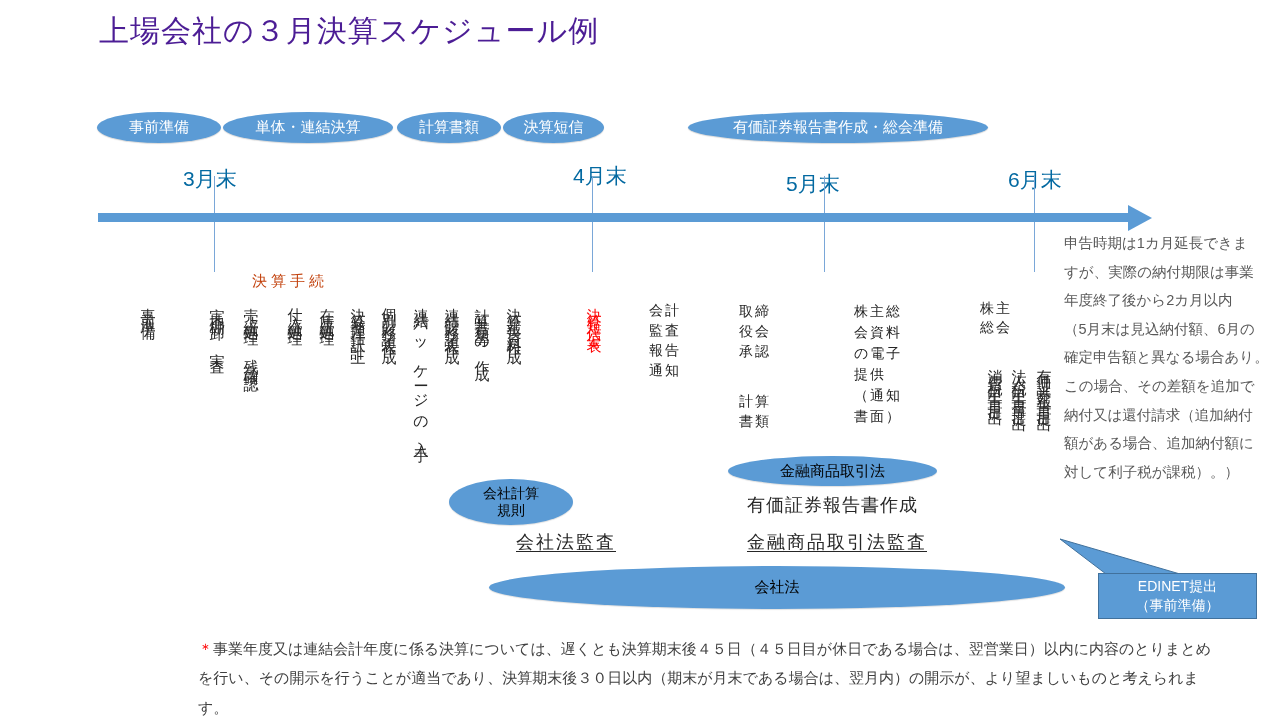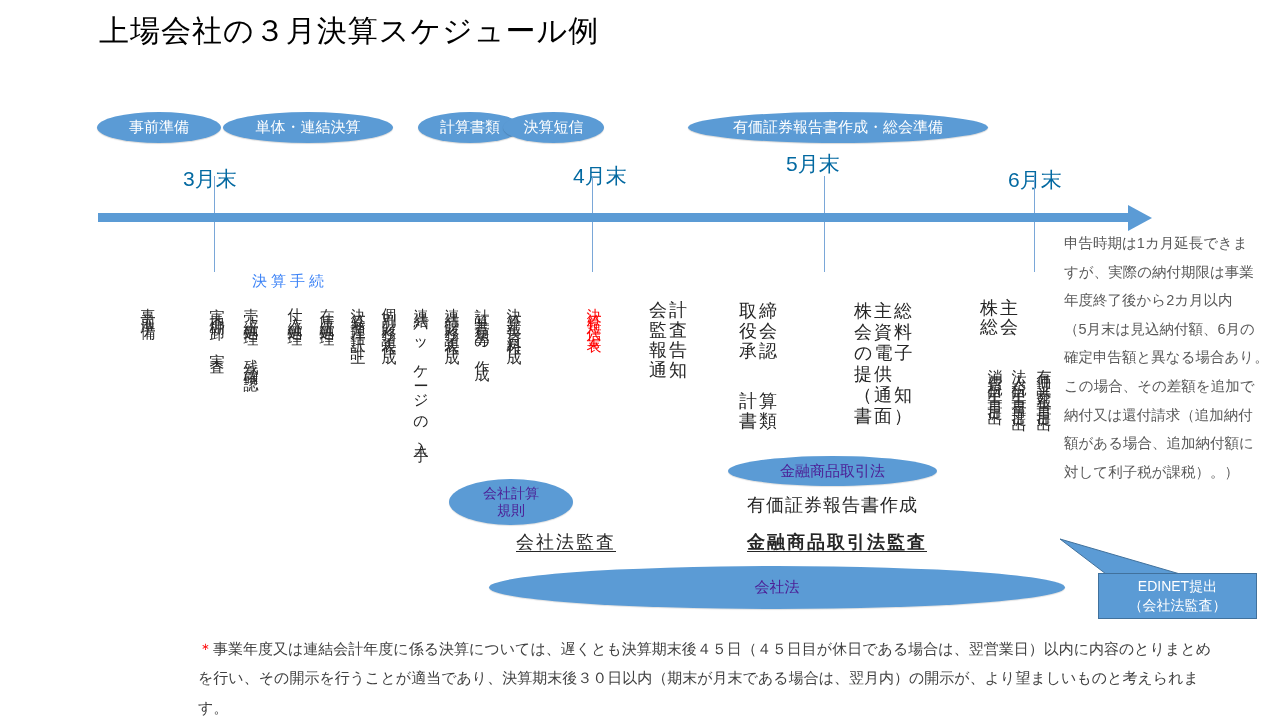--- a/index.html
+++ b/index.html
@@ -2,21 +2,21 @@
 <html lang="ja"><head>
 <meta charset="utf-8">
 <style>
   html,body{margin:0;padding:0;}
   body{
     width:1280px;height:720px;position:relative;overflow:hidden;background:#ffffff;
     font-family:"Liberation Sans","DejaVu Sans",sans-serif;
   }
   .abs{position:absolute;}
   
-  .title{left:99px;top:12px;font-size:30px;line-height:38px;color:#000000;letter-spacing:1px;}
+  .title{left:99px;top:12px;font-size:30px;line-height:38px;color:#4c1d95;letter-spacing:1px;}
   
   .phase{
     top:112px;height:31px;border-radius:50%;
     background:#5b9bd5;color:#ffffff;
     display:flex;align-items:center;justify-content:center;
     font-size:15px;white-space:nowrap;
     box-shadow:0 1px 1px rgba(0,0,0,0.15);
   }
   
   .month{color:#0369a1;font-size:21px;white-space:nowrap;margin-top:8px;}
@@ -27,26 +27,26 @@
   .tl-head{left:1128px;top:205px;width:0;height:0;
     border-left:24px solid #5b9bd5;border-top:13px solid transparent;border-bottom:13px solid transparent;}
   
   .vtask{
     writing-mode:vertical-rl;text-orientation:mixed;
     top:296px;font-size:15px;letter-spacing:6px;color:#262626;white-space:nowrap;
   }
   .vtask.late{top:357px;}
   .red{color:#ff0000;}
   
-  .block{white-space:pre-line;font-size:18px;line-height:20px;color:#262626;letter-spacing:2px;}
+  .block{white-space:pre-line;font-size:14px;line-height:20px;color:#262626;letter-spacing:2px;}
   
-  .sec-label{left:252px;top:272px;font-size:15px;letter-spacing:4px;color:#3b82f6;}
+  .sec-label{left:252px;top:272px;font-size:15px;letter-spacing:4px;color:#c2410c;}
   
   .oval{
-    border-radius:50%;background:#5b9bd5;color:#4c1d95;
+    border-radius:50%;background:#5b9bd5;color:#000000;
     display:flex;align-items:center;justify-content:center;text-align:center;
     white-space:pre-line;box-shadow:0 1px 1px rgba(0,0,0,0.12);
   }
   .oval-calcrule{left:449px;top:479px;width:124px;height:46px;font-size:14px;line-height:17px;}
   .oval-finlaw{left:728px;top:456px;width:209px;height:30px;font-size:15px;}
   .oval-comlaw{left:489px;top:566px;width:576px;height:43px;font-size:15px;}
   
   .law-text{font-size:18px;color:#262626;white-space:nowrap;}
   .underline{text-decoration:underline;text-underline-offset:3px;}
   
@@ -62,27 +62,27 @@
   
   .footnote{left:198px;top:634px;font-size:15px;line-height:29.4px;color:#404040;white-space:pre-line;width:1030px;}
 </style>
 </head>
 <body>
 
 <div class="abs title">上場会社の３月決算スケジュール例</div>
 
 <div class="abs phase" style="left:97px;width:124px;">事前準備</div>
 <div class="abs phase" style="left:223px;width:170px;">単体・連結決算</div>
-<div class="abs phase" style="left:418px;width:104px;">計算書類</div>
+<div class="abs phase" style="left:397px;width:104px;">計算書類</div>
 <div class="abs phase" style="left:503px;width:101px;">決算短信</div>
 <div class="abs phase" style="left:688px;width:300px;text-align:right;">有価証券報告書作成・総会準備</div>
 
 <div class="abs month" style="left:183px;top:157px;">3月末</div>
 <div class="abs month" style="left:573px;top:154px;">4月末</div>
-<div class="abs month" style="left:786px;top:142px;">5月末</div>
+<div class="abs month" style="left:786px;top:162px;">5月末</div>
 <div class="abs month" style="left:1008px;top:158px;">6月末</div>
 
 <div class="abs tick" style="left:214px;"></div>
 <div class="abs tick" style="left:592px;"></div>
 <div class="abs tick" style="left:824px;"></div>
 <div class="abs tick" style="left:1034px;"></div>
 
 <div class="abs tl-bar"></div>
 <div class="abs tl-head"></div>
 
@@ -122,27 +122,27 @@
 <div class="abs block red" style="left:980px;top:299px;line-height:19px;">株主
 総会</div>
 
 <div class="abs oval oval-calcrule">会社計算
 規則</div>
 <div class="abs oval oval-finlaw">金融商品取引法</div>
 <div class="abs oval oval-comlaw">会社法</div>
 
 <div class="abs law-text underline" style="left:516px;top:530px;letter-spacing:2px;">会社法監査</div>
 <div class="abs law-text" style="left:747px;top:493px;letter-spacing:1px;">有価証券報告書作成</div>
-<div class="abs law-text underline" style="left:747px;top:530px;letter-spacing:2px;font-weight:bold;">金融商品取引法監査</div>
+<div class="abs law-text underline" style="left:747px;top:530px;letter-spacing:2px;">金融商品取引法監査</div>
 
 <svg class="abs callout-svg" width="140" height="45" viewBox="0 0 140 45">
   <polygon points="10,6 56,41 130,41" fill="#5b9bd5" stroke="#41719c" stroke-width="1"></polygon>
 </svg>
 <div class="abs edinet-box">EDINET提出
-（会社法監査）</div>
+（事前準備）</div>
 
 <div class="abs tax-note">申告時期は1カ月延長できま
 すが、実際の納付期限は事業
 年度終了後から2カ月以内
 （5月末は見込納付額、6月の
 確定申告額と異なる場合あり。
 この場合、その差額を追加で
 納付又は還付請求（追加納付
 額がある場合、追加納付額に
 対して利子税が課税）。）</div>

